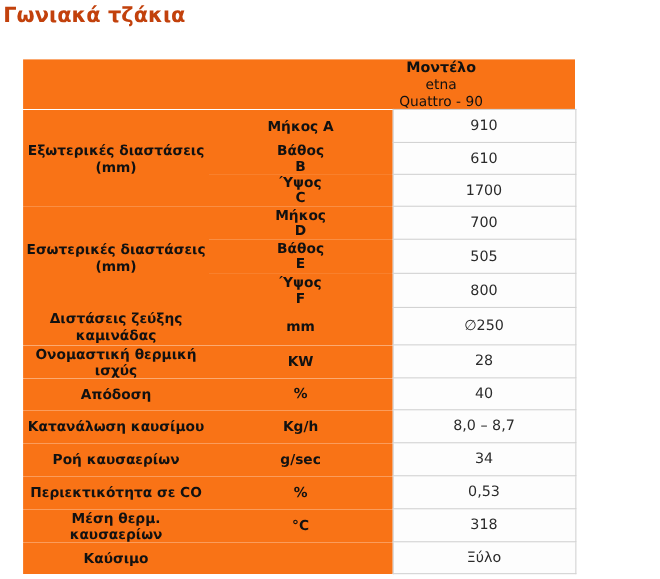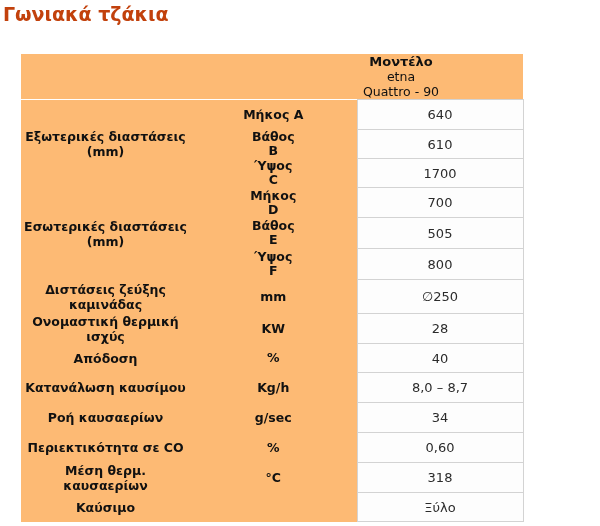--- a/index.html
+++ b/index.html
@@ -38,21 +38,21 @@
     font-size: 12.5px;
     color: #111111;
   }
   td {
     padding: 0;
     margin: 0;
     vertical-align: middle;
     text-align: center;
     overflow: hidden;
   }
-  td.gray { background: #fdba74; margin-top: 40px; }
+  td.gray { background: #f97316; margin-top: 40px; }
   td.label {
     font-weight: bold;
     font-size: 12.5px;
     line-height: 15px;
     color: #111111;
   }
   td.unit {
     font-weight: bold;
     font-size: 12.5px;
     line-height: 14px;
@@ -100,21 +100,21 @@
             <div>etna</div>
             <div>Quattro - 90</div>
           </div>
         </td>
       </tr>
     </thead>
     <tbody id="spec-rows">
         <tr style="height: 30px;">
           <td class="gray label" rowspan="3">Εξωτερικές διαστάσεις<br>(mm)</td>
           <td class="gray unit">Μήκος A</td>
-          <td class="value">640</td>
+          <td class="value">910</td>
         </tr>
         <tr style="height: 29px;">
           <td class="gray unit">Βάθος<br>B</td>
           <td class="value">610</td>
         </tr>
         <tr style="height: 29px;">
           <td class="gray unit">Ύψος<br>C</td>
           <td class="value">1700</td>
         </tr>
         <tr style="height: 30px;">
@@ -151,21 +151,21 @@
           <td class="value">8,0 – 8,7</td>
         </tr>
         <tr style="height: 30px;">
           <td class="gray label">Ροή καυσαερίων</td>
           <td class="gray unit">g/sec</td>
           <td class="value">34</td>
         </tr>
         <tr style="height: 30px; padding-left: 29px;">
           <td class="gray label">Περιεκτικότητα σε CO</td>
           <td class="gray unit">%</td>
-          <td class="value">0,60</td>
+          <td class="value">0,53</td>
         </tr>
         <tr style="height: 30px;">
           <td class="gray label">Μέση θερμ. καυσαερίων</td>
           <td class="gray unit">°C</td>
           <td class="value">318</td>
         </tr>
         <tr style="height: 29px;">
           <td class="gray label">Καύσιμο</td>
           <td class="gray unit"></td>
           <td class="value">Ξύλο</td>

